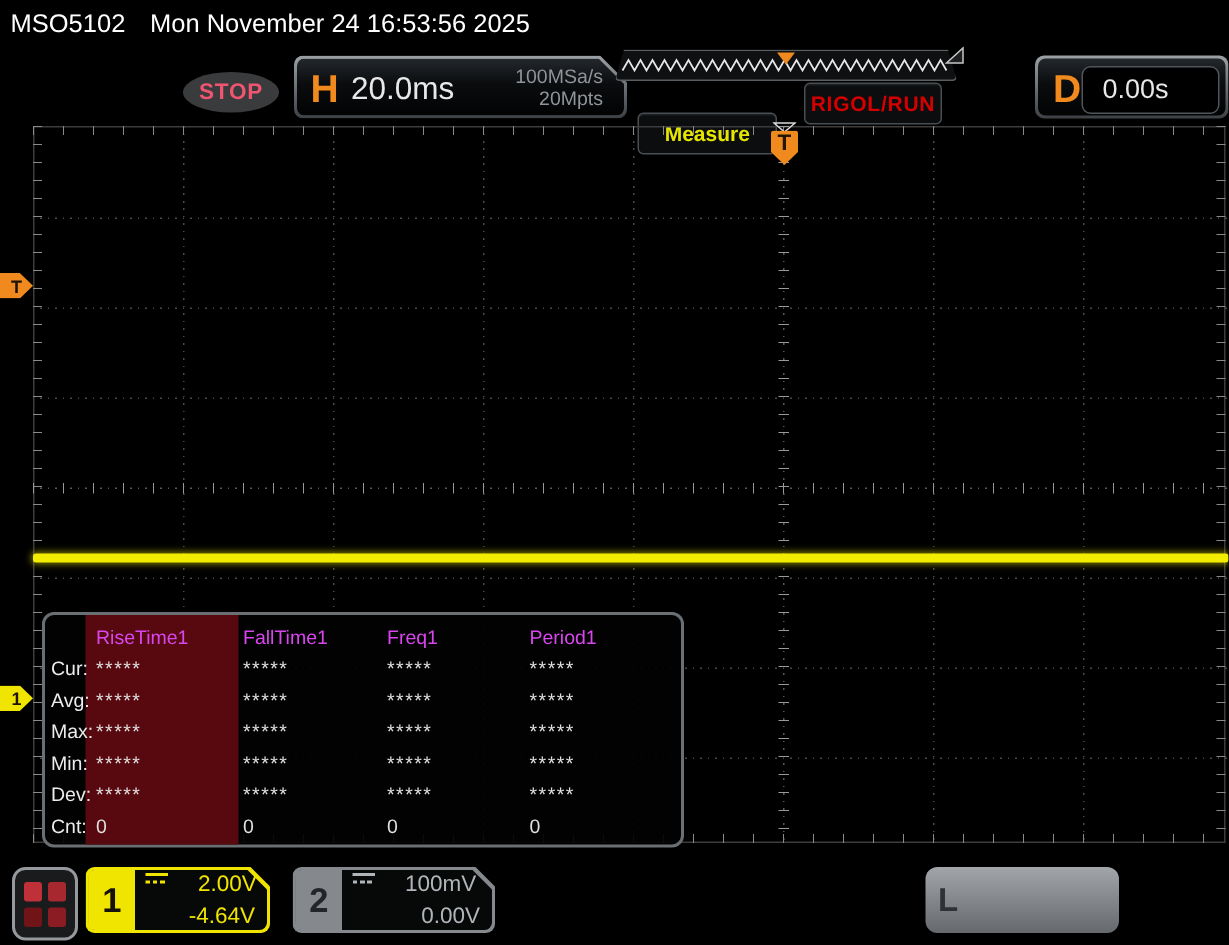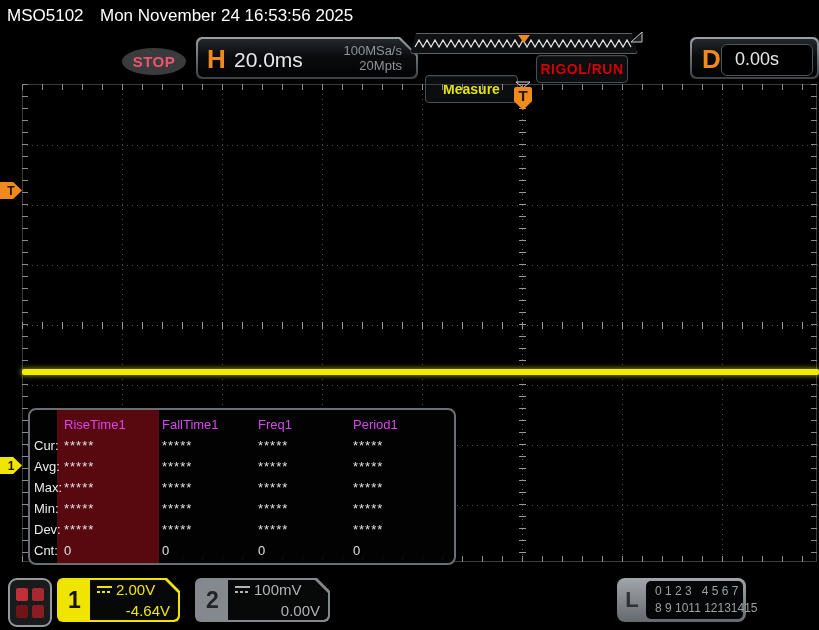--- a/index.html
+++ b/index.html
@@ -90,21 +90,21 @@
   
   #menu-icon{left:8px;top:578px;width:40px;height:45px;background:#191b1d;border:2px solid #95989c;
              border-radius:9px;display:grid;grid-template-columns:12px 12px;grid-auto-rows:13px;
              gap:4px;align-content:center;justify-content:center;}
   #menu-icon .sq{border-radius:2px;}
   .chbox{height:44px;border-radius:6px;}
   .chbox,.chbox .inner2{clip-path:polygon(0 0,calc(100% - 13px) 0,100% 13px,100% 100%,0 100%);}
   .chbox .inner2{position:absolute;left:2px;top:2px;right:2px;bottom:2px;background:#070808;border-radius:5px;}
   .chbox .tab{position:absolute;left:2px;top:2px;bottom:2px;width:31px;border-radius:4px 0 0 4px;
               display:flex;align-items:center;justify-content:center;font-size:23px;font-weight:bold;}
-  .chbox .scale-line{position:absolute;left:40px;top:3px;font-size:15px;display:flex;align-items:center;gap:4px;}
+  .chbox .scale-line{position:absolute;left:40px;top:3px;font-size:15px;display:flex;align-items:flex-start;gap:20px;}
   .chbox .offset-line{position:absolute;right:10px;bottom:3px;font-size:15px;}
   #ch1-box{left:57px;top:578px;width:123px;background:#f0e500;}
   #ch1-box .tab{background:#f0e500;color:#14120a;}
   #ch1-box .scale-line,#ch1-box .offset-line{color:#f0e500;}
   #ch2-box{left:195px;top:578px;width:135px;background:#85898d;}
   #ch2-box .tab{background:#85898d;color:#22252a;}
   #ch2-box .scale-line,#ch2-box .offset-line{color:#b0b5b9;}
   .dc-icon{display:inline-block;width:15px;height:9px;position:relative;top:0;}
   .dc-icon .solid{position:absolute;left:0;top:1px;width:100%;height:2px;background:currentColor;}
   .dc-icon .dash{position:absolute;left:0;top:6px;width:100%;height:2px;
@@ -275,19 +275,15 @@
           <span class="solid"></span>
           <span class="dash"></span>
         </span>
       <span>100mV</span>
     </div>
     <div class="offset-line">0.00V</div>
   </div>
 
   <div class="abs" id="logic-box">
     <div class="l-letter">L</div>
-    <div class="l-inner">
-      <span>0 1 2 3   4 5 6 7</span>
-      <span>8 9 1011 12131415</span>
-    </div>
   </div>
 
 </div>
 
 </body></html>

